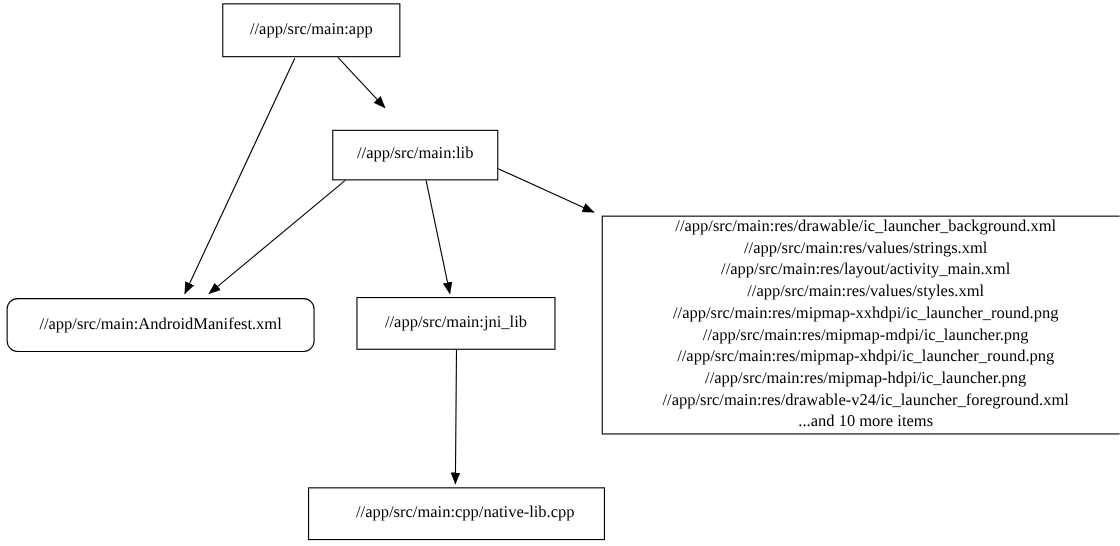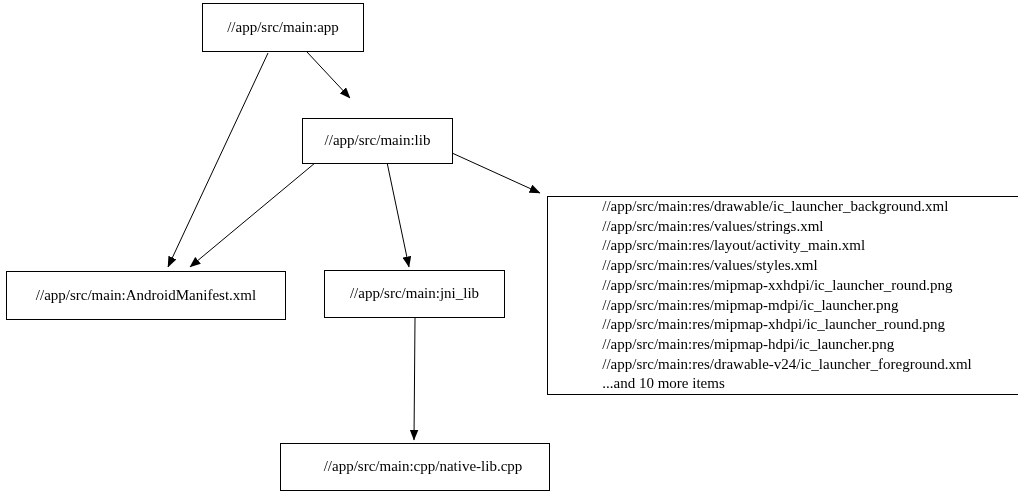--- a/index.html
+++ b/index.html
@@ -24,28 +24,28 @@
   }
   .node {
     position: absolute;
     box-sizing: border-box;
     border: 1px solid #000000;
     background: #ffffff;
     color: #000000;
     display: flex;
     align-items: center;
     justify-content: center;
-    text-align: left;
+    text-align: center;
     font-size: 15px;
     line-height: 19.2px;
     white-space: pre-line;
   }
   .node-app            { left: 202px; top: 3px;   width: 162px; height: 49px; }
   .node-lib            { left: 302px; top: 118px; width: 151px; height: 46px; }
-  .node-manifest       { left: 6px;   top: 271px; width: 280px; height: 49px; }
+  .node-manifest       { left: 6px;   top: 271px; width: 280px; height: 49px; border-radius: 10px; }
   .node-jni-lib        { left: 324px; top: 270px; width: 181px; height: 48px; }
   .node-res-group      { left: 547px; top: 196px; width: 480px; height: 199px; font-size: 15px; line-height: 19.7px; }
   .node-native-lib     { left: 280px; top: 443px; width: 270px; height: 48px; padding-left: 16px; }
   svg line { stroke: #000000; stroke-width: 1; }
 </style>
 </head>
 <body>
 
 <div class="canvas">
 

